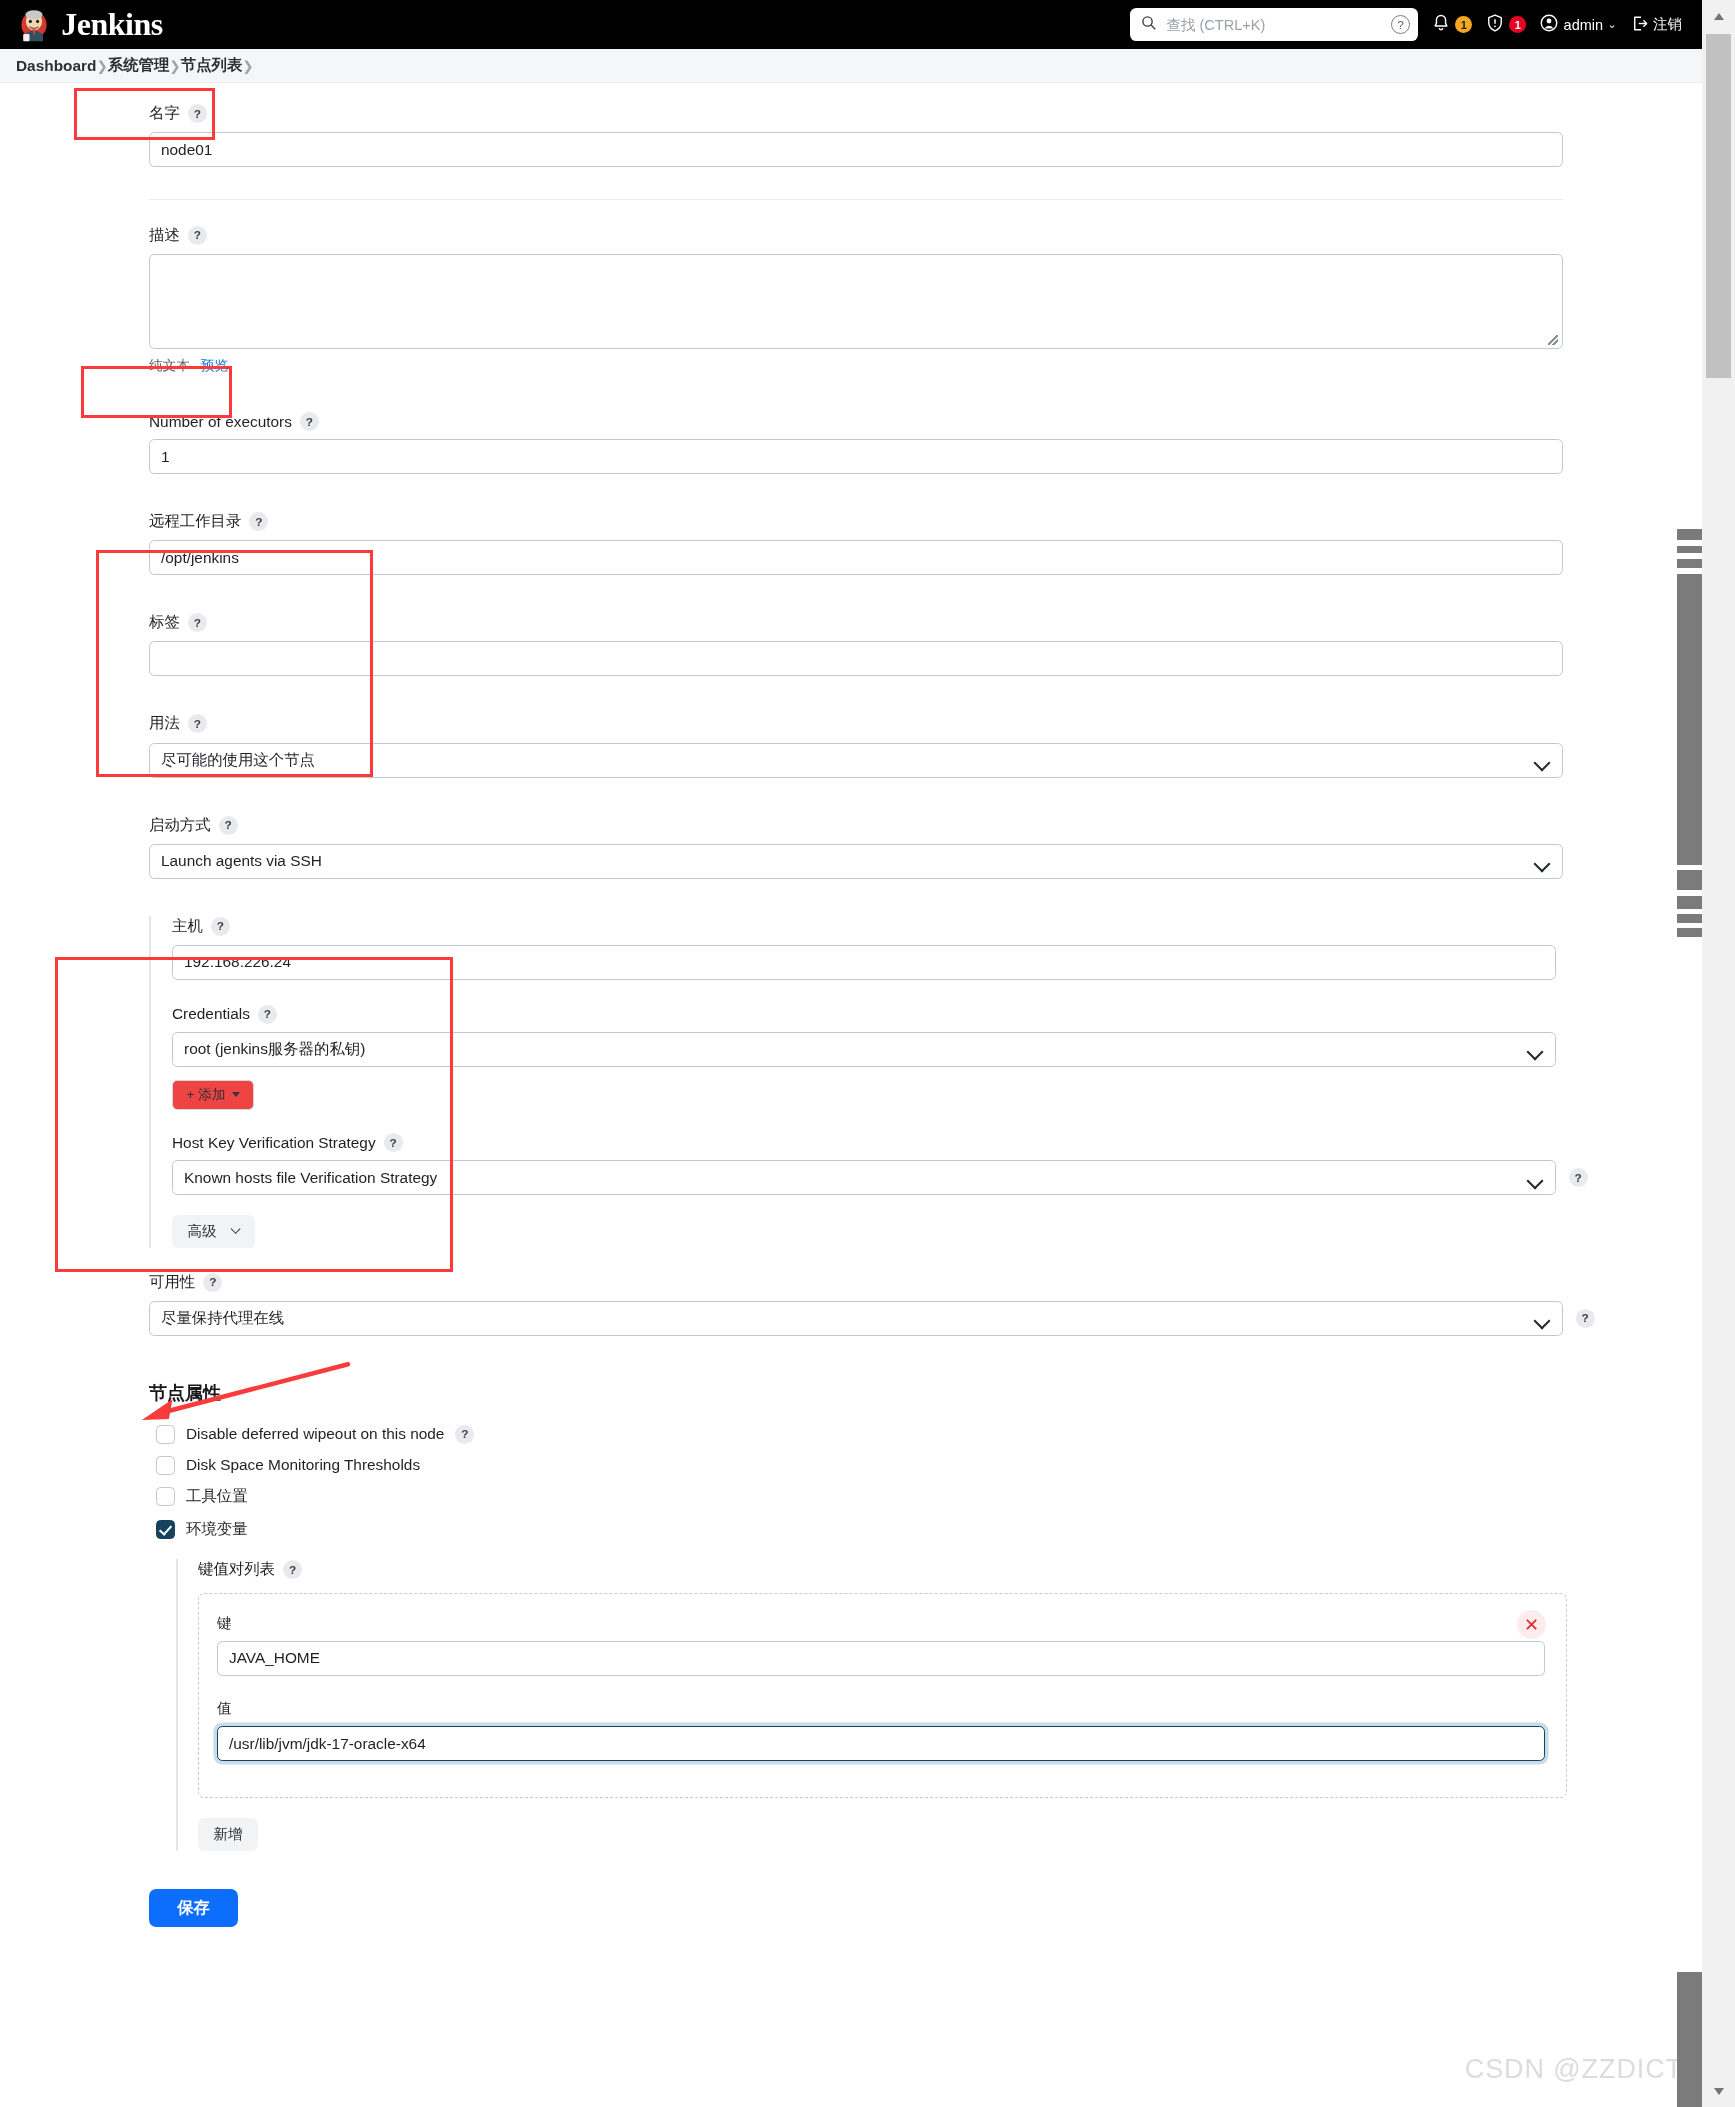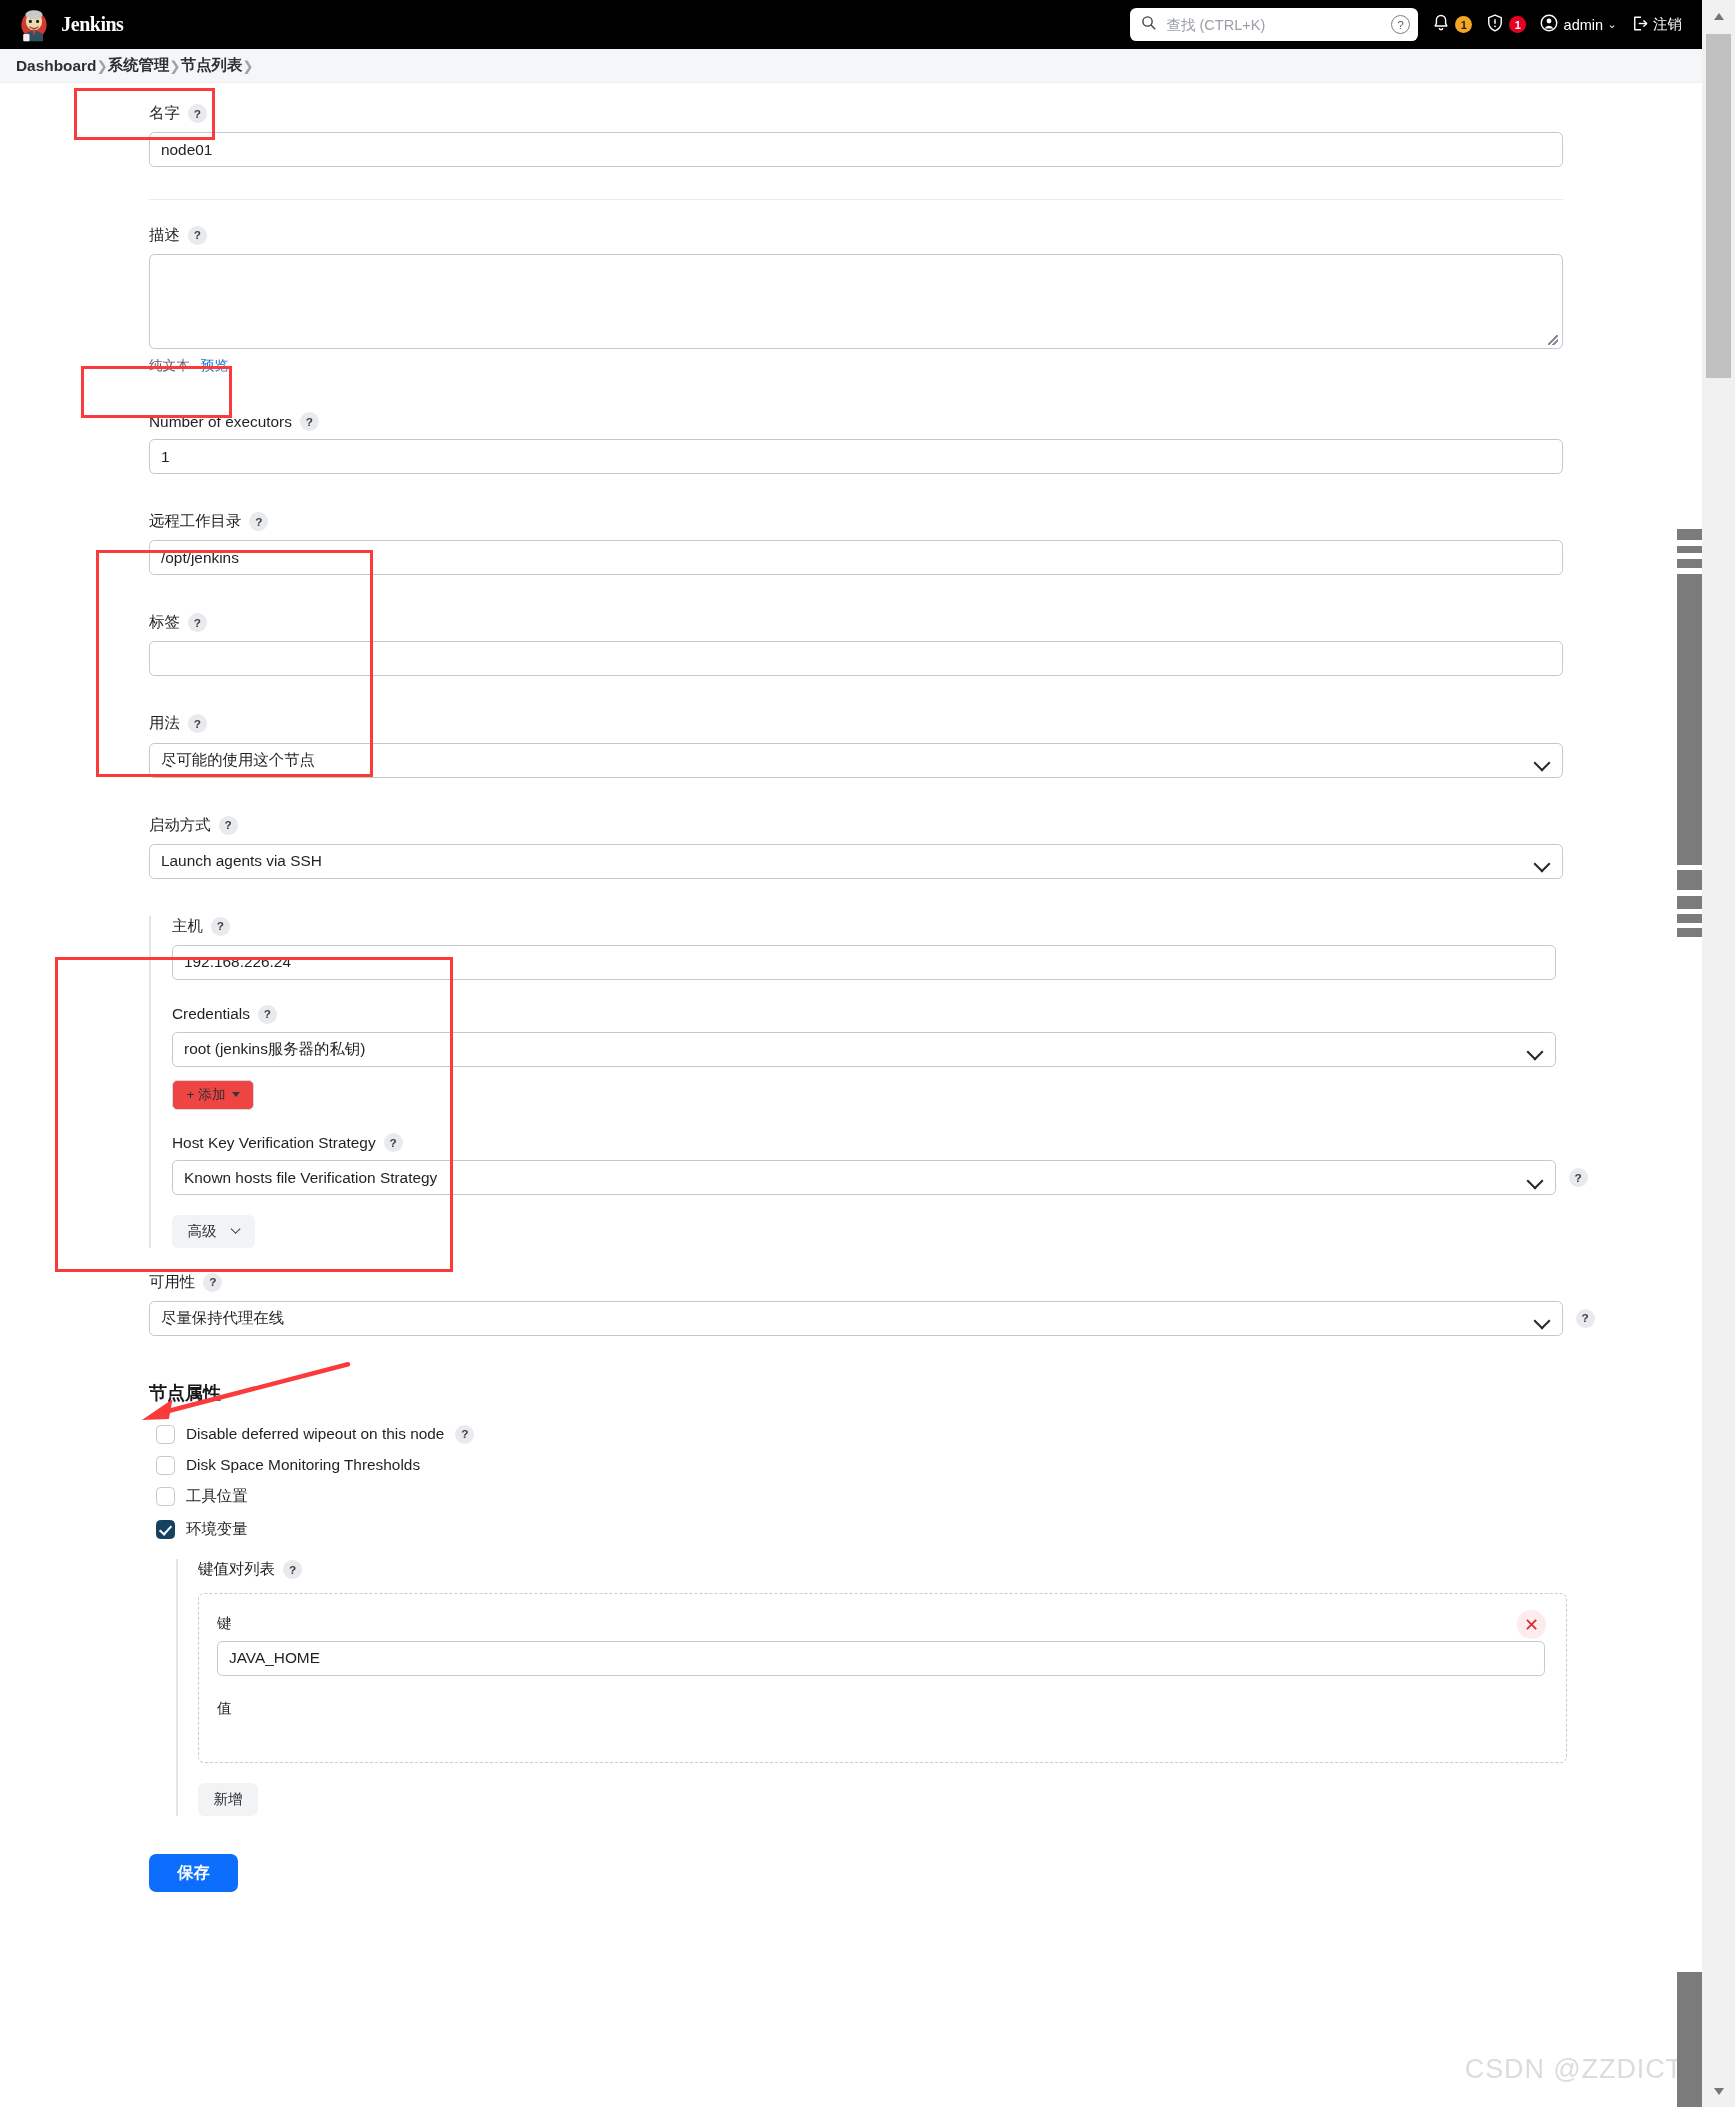--- a/index.html
+++ b/index.html
@@ -13,21 +13,21 @@
   
   .topbar {
     position: absolute; left: 0; top: 0; width: 1702px; height: 49px;
     background: #000000;
     display: flex; align-items: center;
   }
   .brand { display: flex; align-items: center; gap: 9px; padding-left: 16.3px; }
   .brand-logo { width: 36px; height: 36px; position: relative; }
   .brand-name {
     color: #ffffff; font-family: "Liberation Serif", "DejaVu Serif", serif;
-    font-weight: bold; font-size: 20px; letter-spacing: -0.5px;
+    font-weight: bold; font-size: 32px; letter-spacing: -0.5px;
   }
   .topbar-right {
     margin-left: auto; display: flex; align-items: center; gap: 12.7px;
     padding-right: 20px; height: 100%;
   }
   .search-box {
     width: 288px; height: 33px; background: #fff; border-radius: 6.3px;
     display: flex; align-items: center; padding: 0 8.1px 0 11px; gap: 8.1px;
   }
   .search-box input {
@@ -471,20 +471,21 @@
       <span>键值对列表</span>
       <span class="qmark">?</span>
     </div>
 
     <div class="kvbox">
       <div class="delx">✕</div>
       <div class="kvlabel">键</div>
       <div class="kvinp">JAVA_HOME</div>
       <div style="height:23.5px"></div>
       <div class="kvlabel">值</div>
+      <div class="kvinp focused">/usr/lib/jvm/jdk-17-oracle-x64</div>
     </div>
 
     <div style="height:20px"></div>
     <button class="btn-gray">
       <span>新增</span>
     </button>
   </div>
 
   <div style="height:38px"></div>
 

